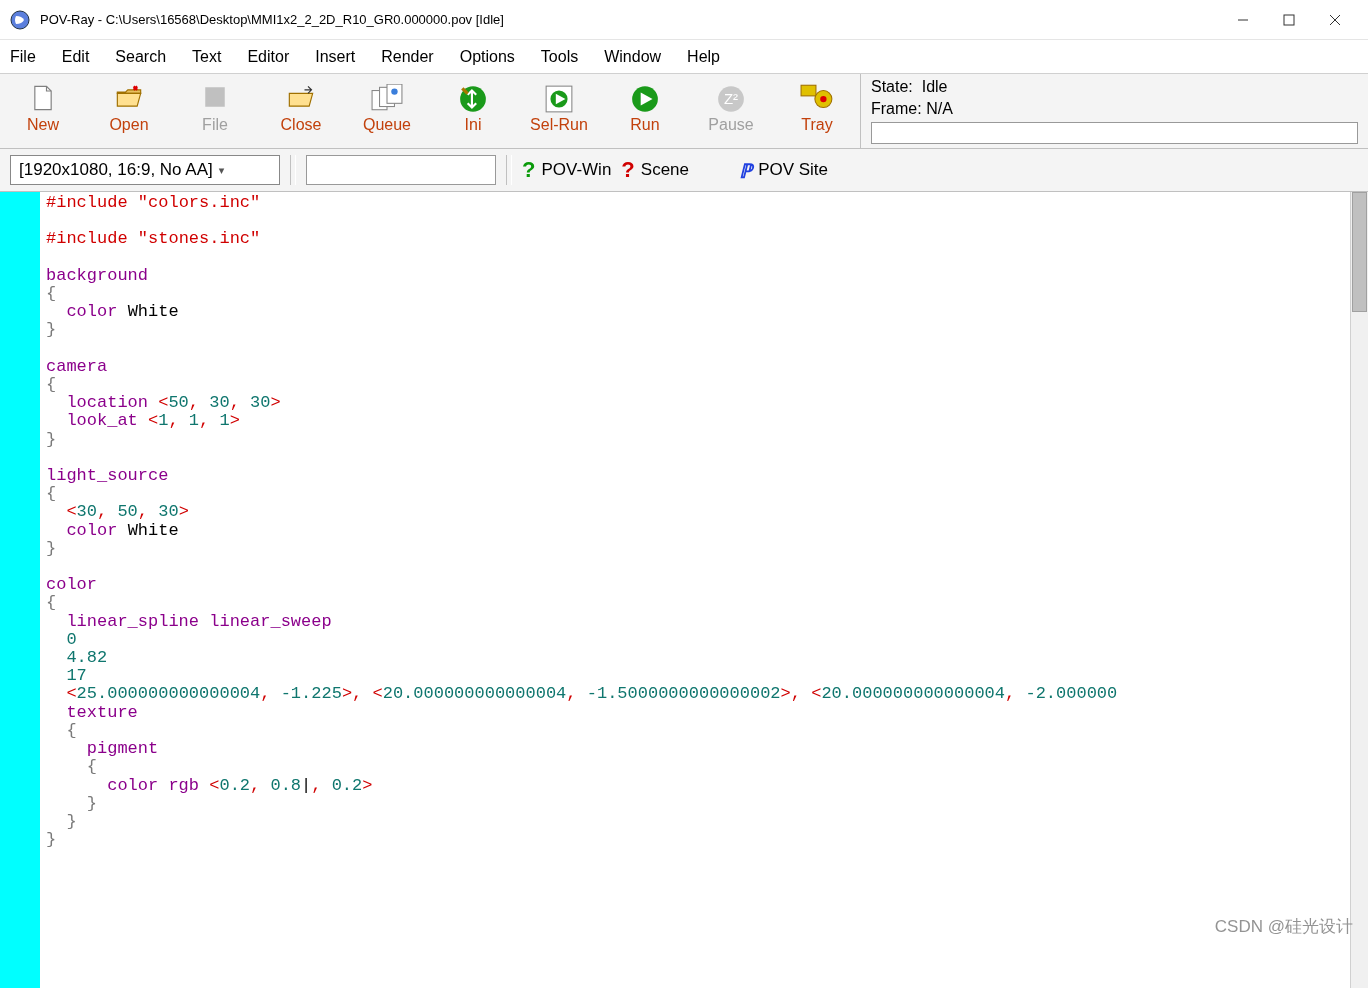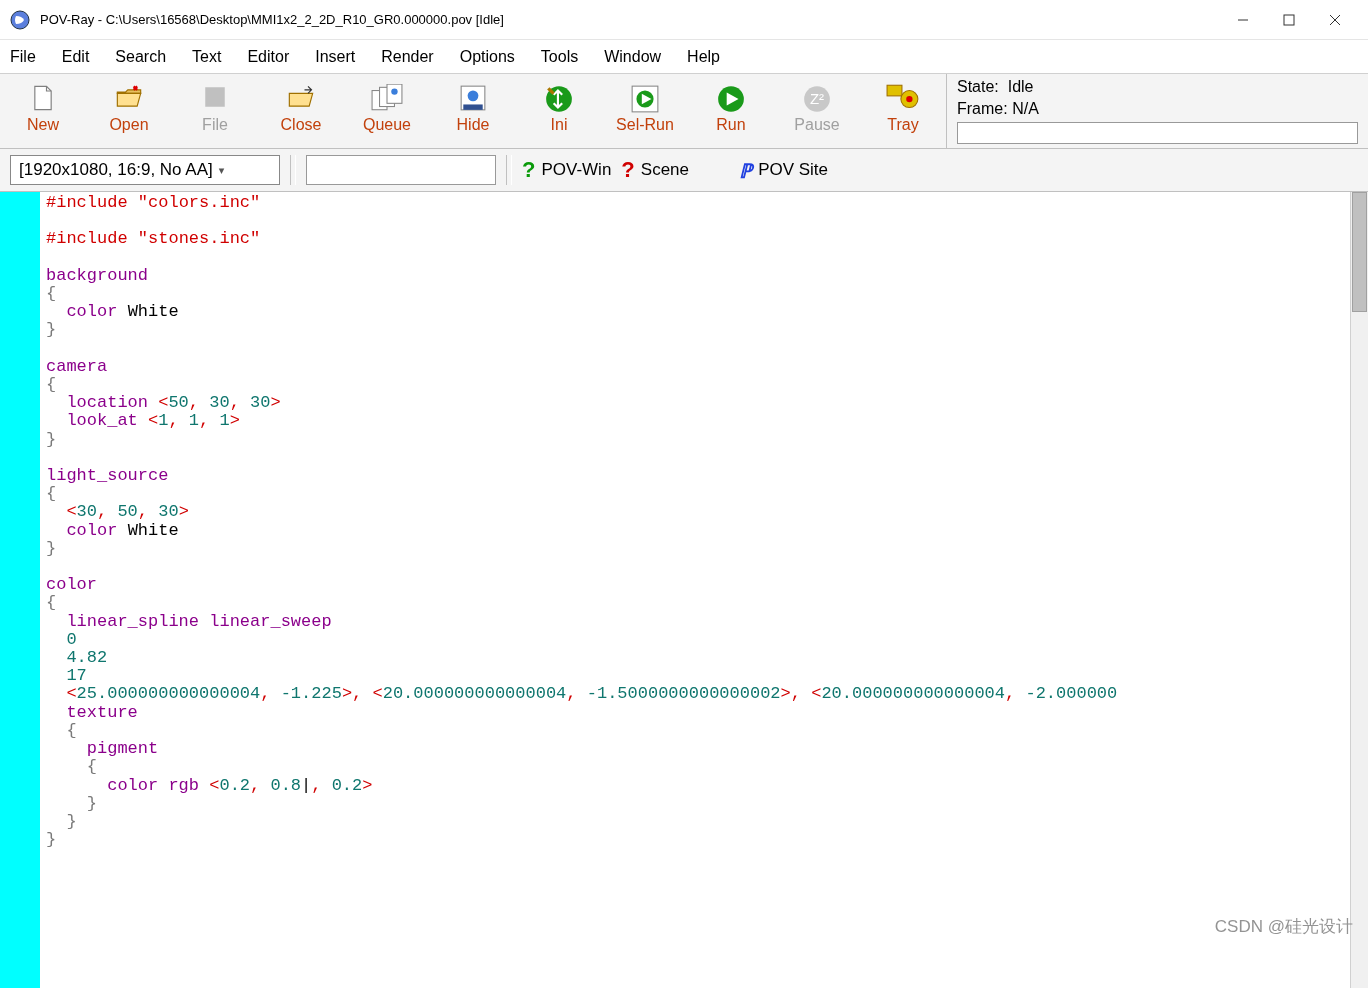--- a/index.html
+++ b/index.html
@@ -219,30 +219,20 @@
               <rect x="1" y="6" width="14" height="18" fill="#fff" stroke="#888"></rect>
               <rect x="8" y="3" width="14" height="18" fill="#fff" stroke="#888"></rect>
               <rect x="15" y="0" width="14" height="18" fill="#fff" stroke="#888"></rect>
               <circle cx="22" cy="7" r="3" fill="#3b7edb"></circle>
             </svg>
           </span>
         <span>Queue</span>
       </div>
       <div class="tool-btn">
         <span class="ticon">
-            <svg viewBox="0 0 26 26" width="28" height="28">
-              <rect x="2" y="2" width="22" height="22" fill="#fff" stroke="#888"></rect>
-              <circle cx="13" cy="11" r="5" fill="#3b7edb"></circle>
-              <rect x="4" y="19" width="18" height="5" fill="#305090"></rect>
-            </svg>
-          </span>
-        <span>Hide</span>
-      </div>
-      <div class="tool-btn">
-        <span class="ticon">
             <svg viewBox="0 0 28 28" width="30" height="30">
               <circle cx="14" cy="14" r="12" fill="#1a9a1a"></circle>
               <path d="M9 10l4-4 4 4M9 18l4 4 4-4M13 6v16" stroke="#fff" stroke-width="2" fill="none"></path>
               <path d="M4 4l5 5" stroke="#aa7700" stroke-width="3"></path>
             </svg>
           </span>
         <span>Ini</span>
       </div>
       <div class="tool-btn">
         <span class="ticon">

